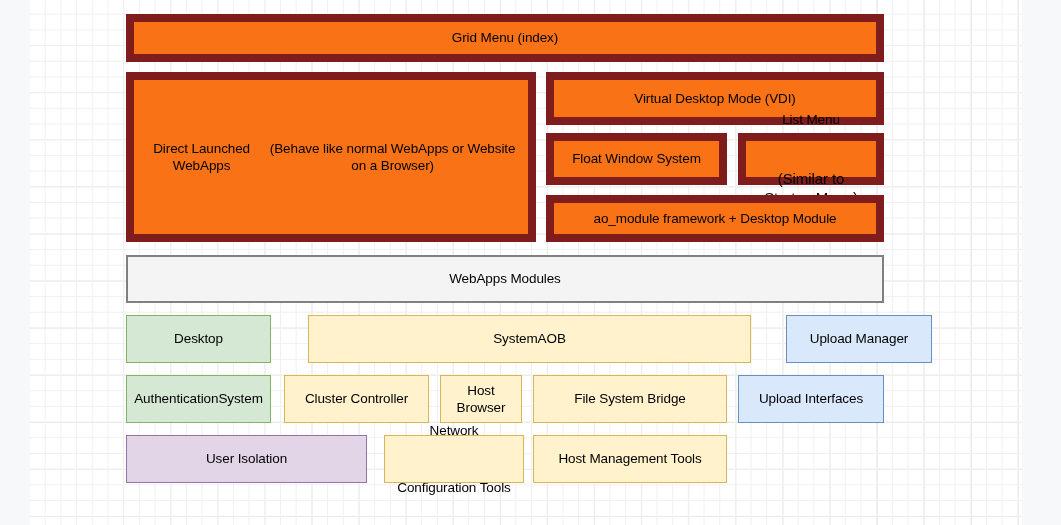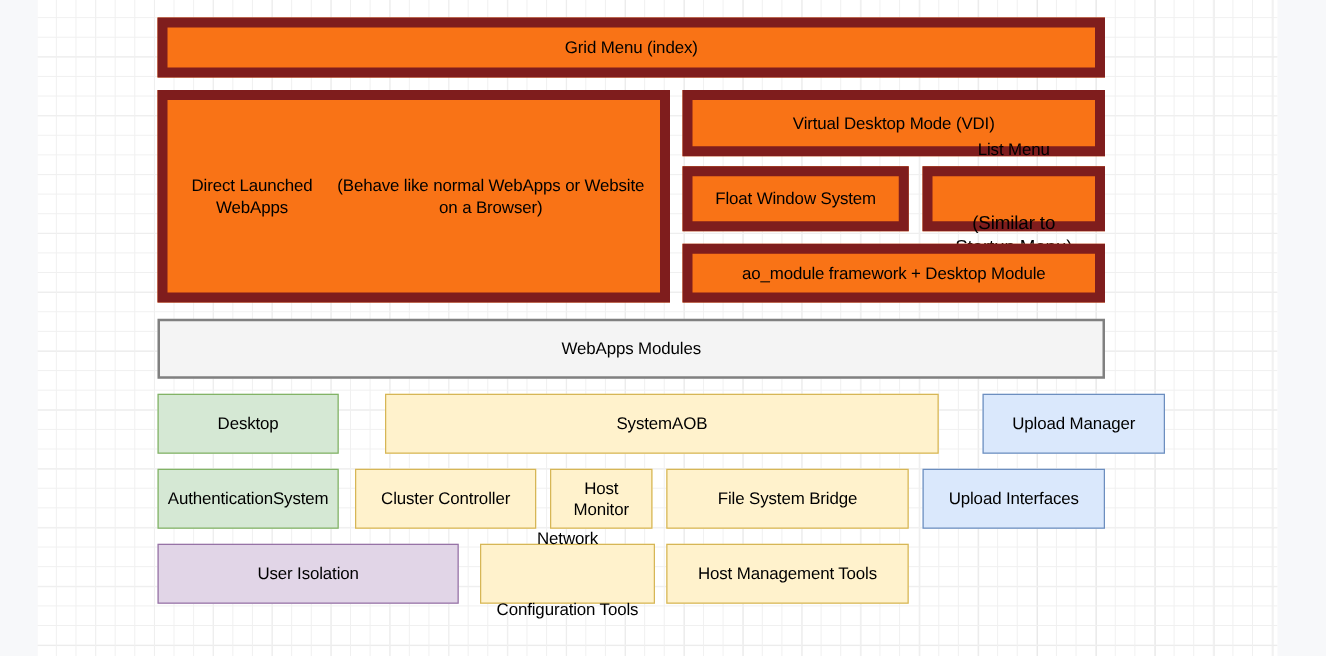--- a/index.html
+++ b/index.html
@@ -131,21 +131,21 @@
     <span class="lbl">Authentication</span>
     <span class="lbl">System</span>
   </div>
 
   <div class="node yellow" style="left:284px; top:375px; width:145px; height:48px;">
     <span class="lbl">Cluster Controller</span>
   </div>
 
   <div class="node yellow" style="left:440px; top:375px; width:82px; height:48px; flex-direction:column;">
     <span class="lbl">Host</span>
-    <span class="lbl">Monitor</span>
+    <span class="lbl">Browser</span>
   </div>
 
   <div class="node yellow" style="left:533px; top:375px; width:194px; height:48px;">
     <span class="lbl">File System Bridge</span>
   </div>
 
   <div class="node blue" style="left:738px; top:375px; width:146px; height:48px;">
     <span class="lbl">Upload Interfaces</span>
   </div>
 

